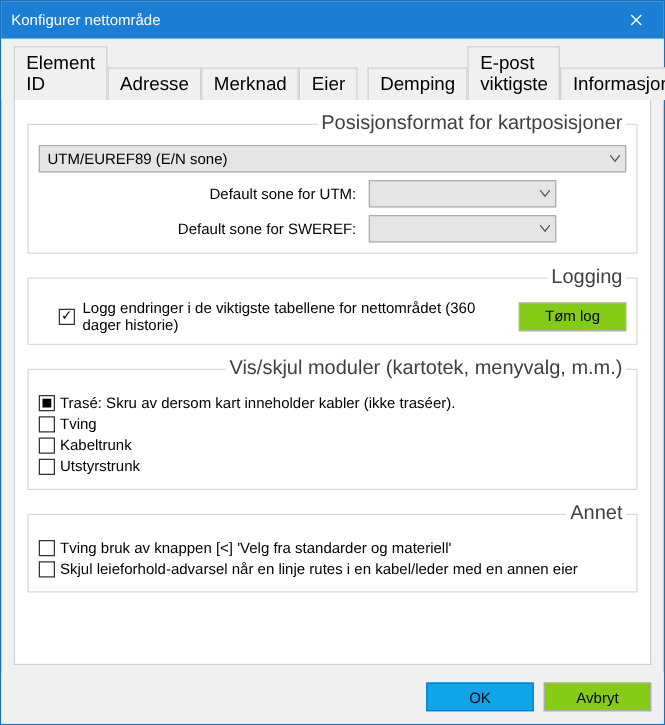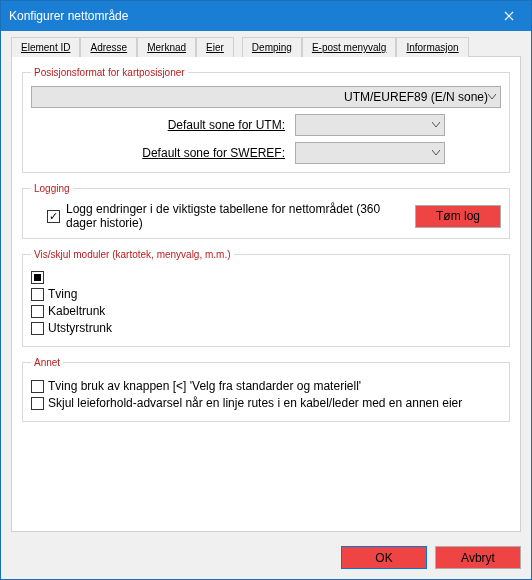--- a/index.html
+++ b/index.html
@@ -39,22 +39,21 @@
   padding: 6px 10px 0 10px;
   background: #f0f0f0;
 }
 .tab {
   padding: 4px 9px;
   border: 1px solid #d0d0d0;
   border-bottom: none;
   background: #f0f0f0;
   position: relative;
   margin-right: 0;
-  font-size: 10px;
-  text-decoration: underline;
+  font-size: 15px;
 }
 .tab.active {
   background: #fff;
   border-color: #d0d0d0;
   z-index: 2;
 }
 .tabs .gap { flex: 1; border-bottom: 1px solid #d0d0d0; }
 .tabpanel {
   background: #fff;
   margin: 0 10px 6px 10px;
@@ -64,66 +63,66 @@
   padding: 10px;
   overflow: hidden;
 }
 fieldset {
   border: 1px solid #d9d9d9;
   margin: 0 0 10px 0;
   padding: 8px 8px 8px 8px;
   position: relative;
 }
 legend {
-  font-size: 10px;
+  font-size: 16px;
   padding: 0 3px;
-  color: #b91c1c;
+  color: #404040;
+  text-align: right;
 }
 .select {
   width: 100%;
   height: 22px;
   border: 1px solid #adadad;
   background: #e5e5e5;
   display: flex;
   align-items: center;
-  justify-content: flex-end;
+  justify-content: space-between;
   padding: 0 4px 0 6px;
 }
 .select .chev {
   display:inline-flex;
 }
 .select.small {
   width: 150px;
   margin-left: 4px;
 }
 .row {
   display: flex;
   align-items: center;
   margin-top: 6px;
 }
 .row .lbl {
   width: 260px;
   text-align: right;
   padding-right: 6px;
-  text-decoration: underline;
 }
 .logrow {
   display: flex;
   align-items: center;
   gap: 6px;
   padding-left: 16px;
 }
 .logrow .logtext {
   flex: 1;
 }
 .btn {
   min-width: 86px;
   height: 23px;
   border: 1px solid #adadad;
-  background: #ef4444;
+  background: #84cc16;
   font-size: 12px;
   font-family: inherit;
   padding: 0 14px;
 }
 .checkrow {
   display: flex;
   align-items: center;
   gap: 4px;
   margin: 3px 0;
 }
@@ -166,21 +165,21 @@
 .annet-default .dlbl { margin-right: 20px; }
 .footer {
   padding: 8px 10px 10px 0;
   display: flex;
   justify-content: flex-end;
   gap: 8px;
   background: #f0f0f0;
 }
 .btn.default {
   border: 1px solid #0078d7;
-  background: #ef4444;
+  background: #0ea5e9;
 }
 svg.ch { width:8px; height:6px; }
 </style>
 </head>
 <body>
 
 <div class="window">
   <div class="titlebar">
     <span class="title">Konfigurer nettområde</span>
     <div class="close">
@@ -189,21 +188,21 @@
         </svg>
     </div>
   </div>
 
   <div class="tabs">
     <div class="tab">Element ID</div>
     <div class="tab">Adresse</div>
     <div class="tab">Merknad</div>
     <div class="tab">Eier</div>
     <div class="tab" style="margin-left:8px;">Demping</div>
-    <div class="tab">E-post menyvalg</div>
+    <div class="tab">E-post viktigste</div>
     <div class="tab">Informasjon</div>
     <div class="gap"></div>
   </div>
 
   <div class="tabpanel">
 
     <fieldset>
       <legend>Posisjonsformat for kartposisjoner</legend>
       <div class="select">
         <span>UTM/EUREF89 (E/N sone)</span>
@@ -243,20 +242,21 @@
         <span class="cb checked"></span>
         <span class="logtext">Logg endringer i de viktigste tabellene for nettområdet (360 dager historie)</span>
         <button class="btn">Tøm log</button>
       </div>
     </fieldset>
 
     <fieldset>
       <legend>Vis/skjul moduler (kartotek, menyvalg, m.m.)</legend>
       <div class="checkrow">
         <span class="cbi indet"></span>
+        <span>Trasé: Skru av dersom kart inneholder kabler (ikke traséer).</span>
       </div>
       <div class="checkrow">
         <span class="cb"></span>
         <span>Tving</span>
       </div>
       <div class="checkrow">
         <span class="cb"></span>
         <span>Kabeltrunk</span>
       </div>
       <div class="checkrow">

